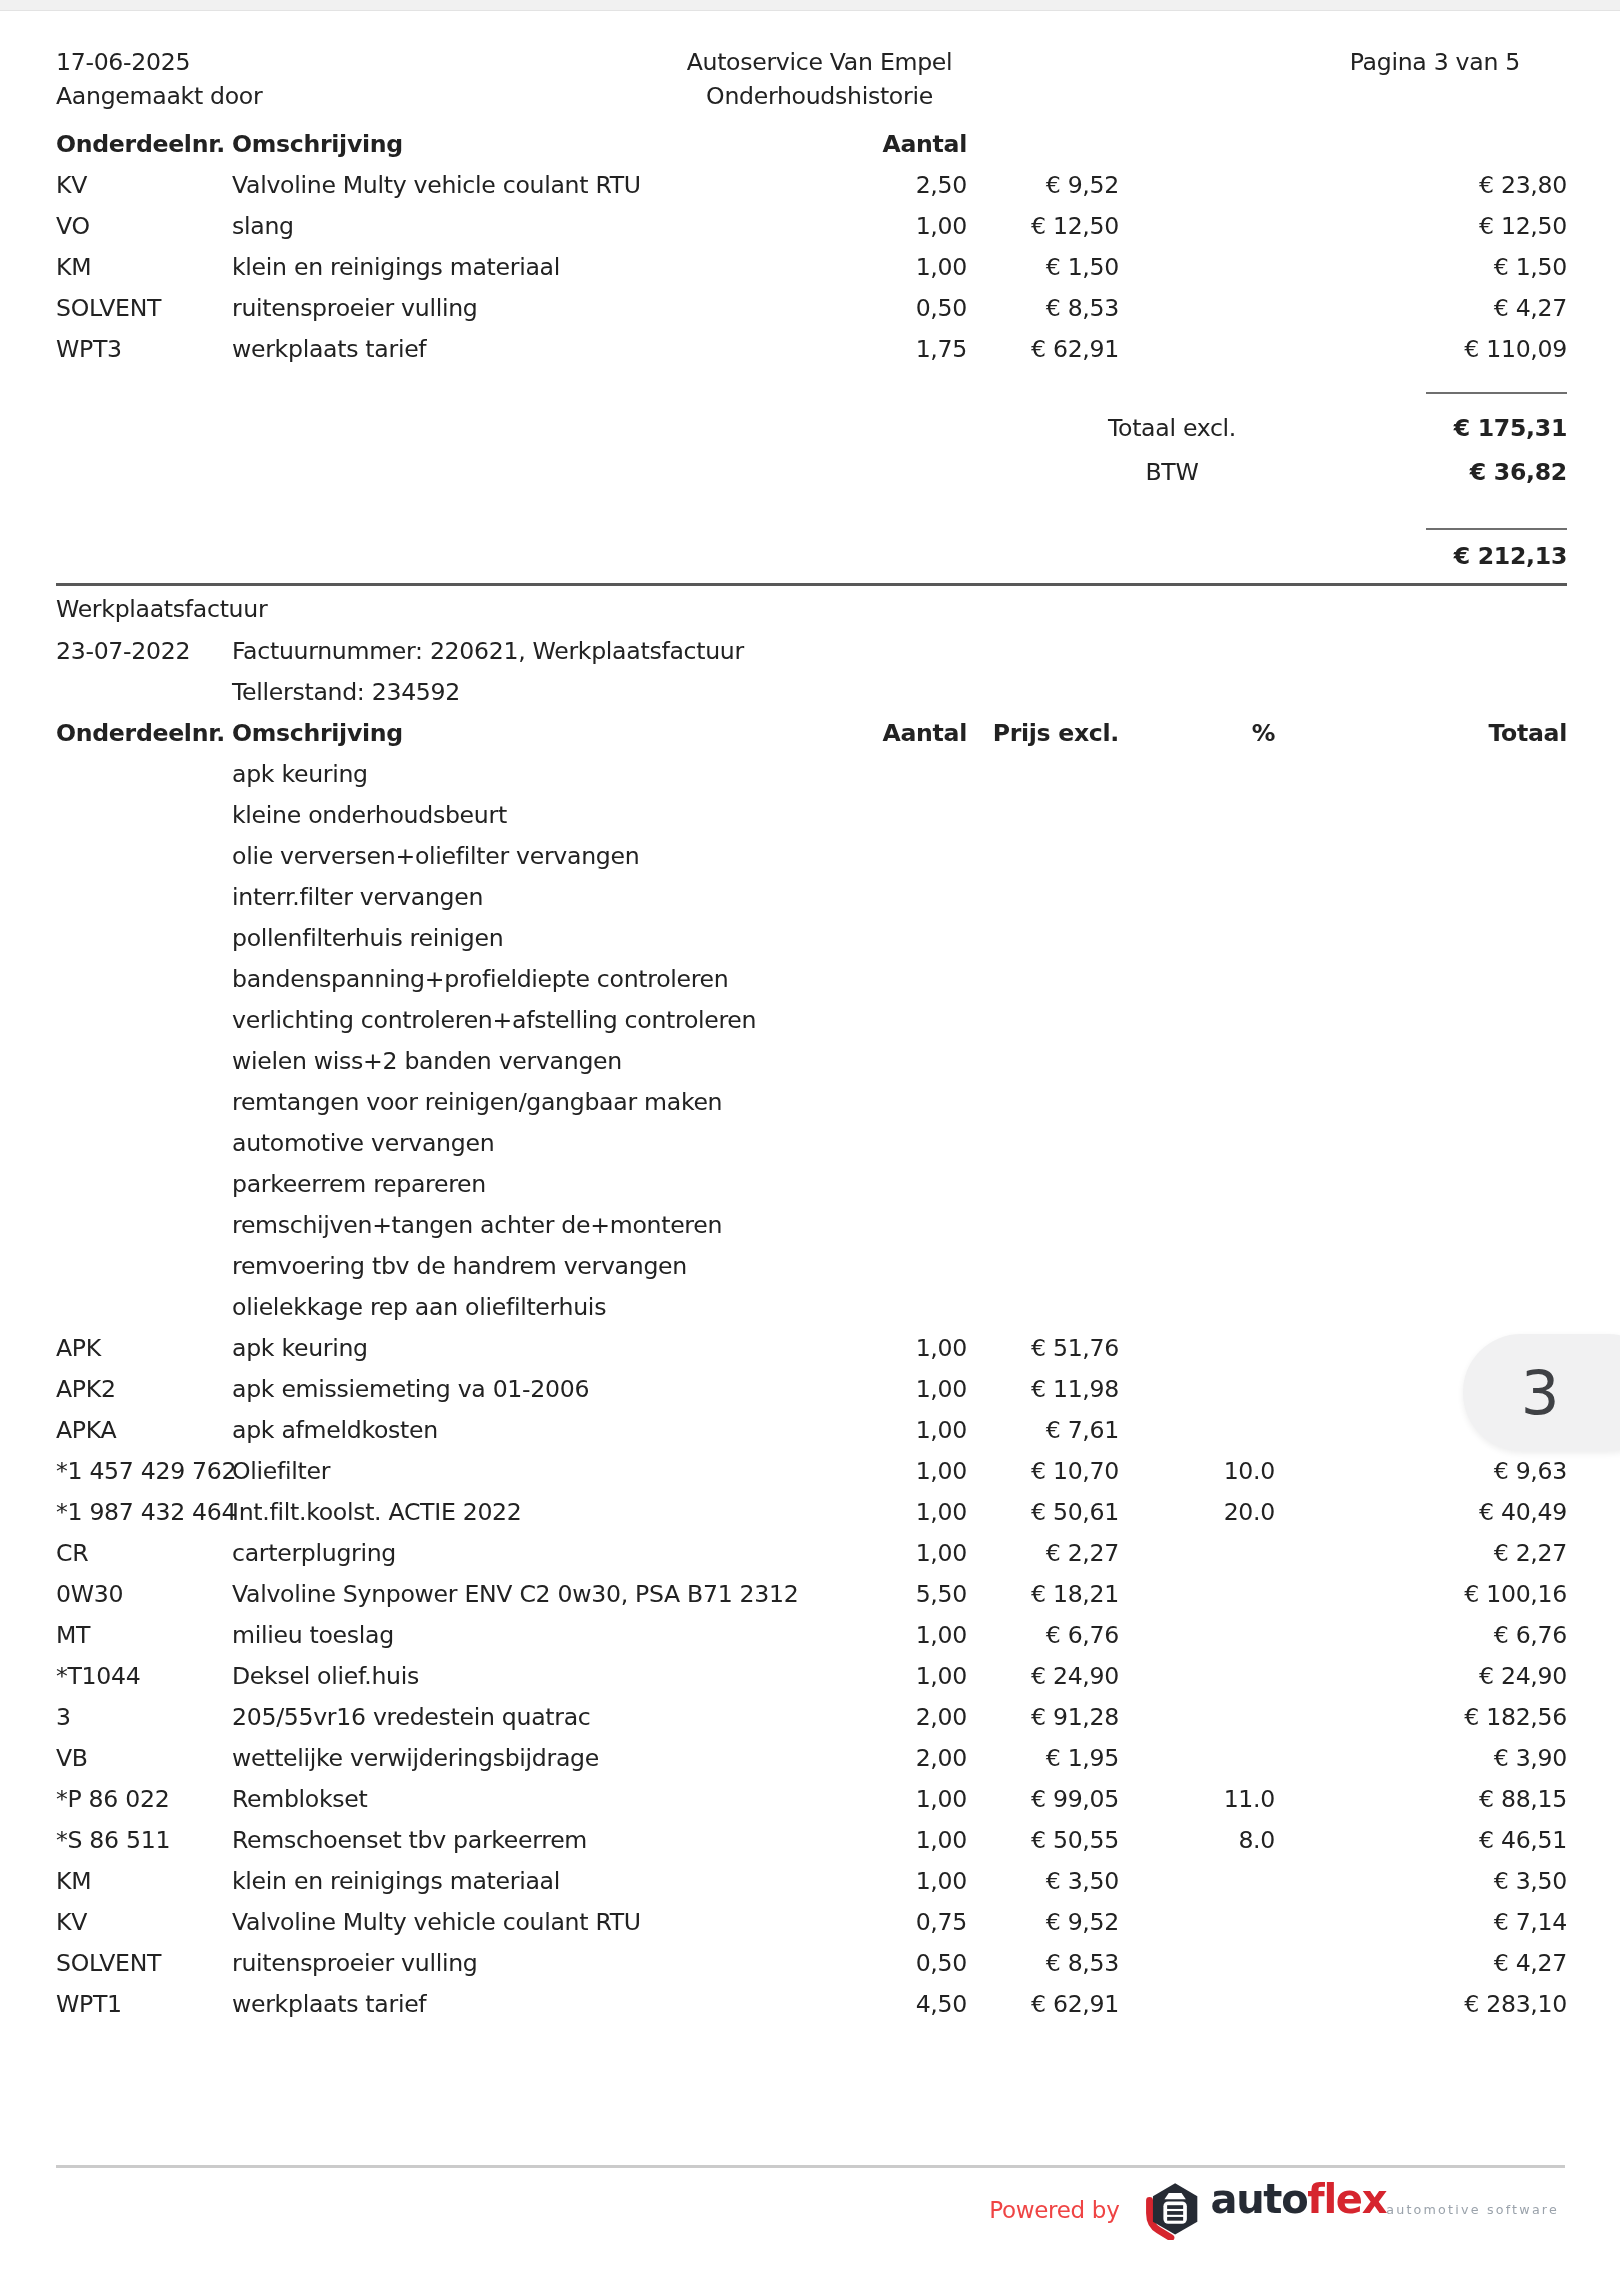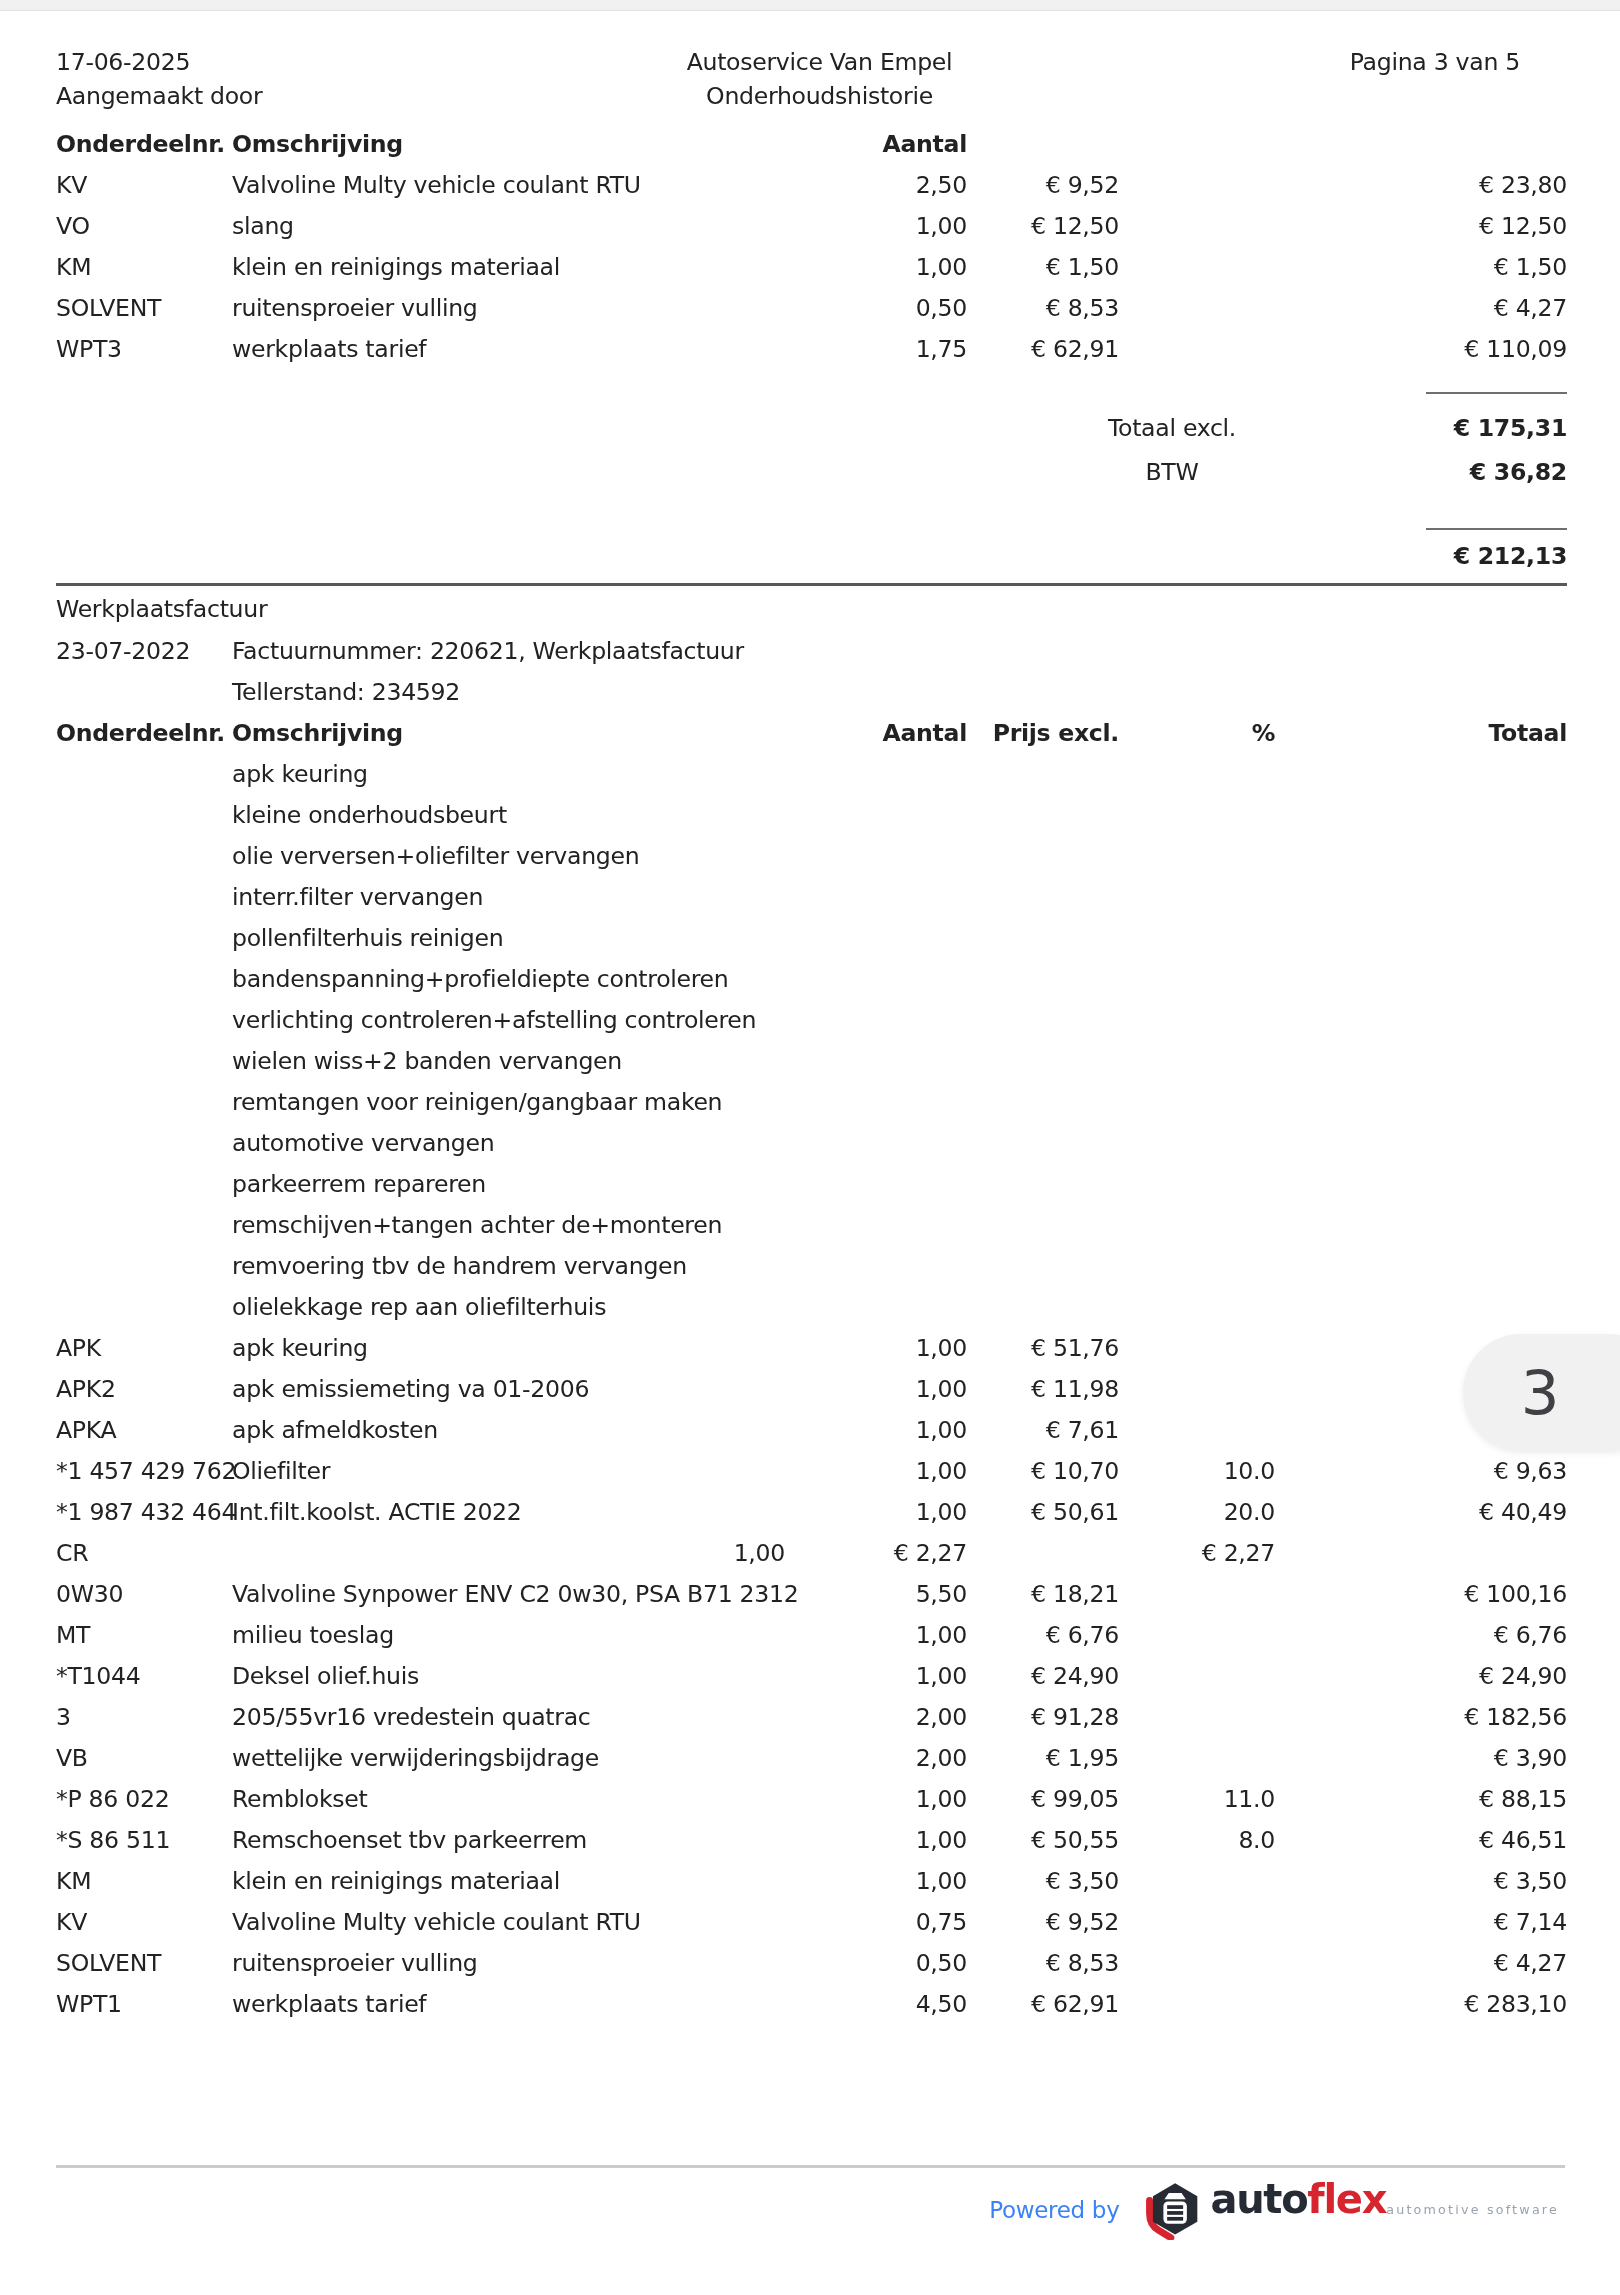--- a/index.html
+++ b/index.html
@@ -57,21 +57,21 @@
     position:absolute;left:1463px;top:1334px;width:203px;height:117px;
     border-radius:58px;background:var(--badge-bg);
     box-shadow:0 2.5px 5.9px rgba(0,0,0,0.07);
     display:flex;align-items:center;justify-content:center;
     box-sizing:border-box;padding-right:49px;
     font-size:61px;color:#3f4145;
   }
   
   .footer-rule{position:absolute;top:2165px;left:56px;width:1509px;border-top:3.4px solid var(--rule-light);}
   .footer{position:absolute;top:2180px;right:62px;display:flex;align-items:center;gap:22px;}
-  .powered{font-size:23px;color:#3b82f6;white-space:nowrap;}
+  .powered{font-size:23px;color:#ef4444;white-space:nowrap;}
   .logo{display:flex;align-items:flex-start;gap:5px;}
   .logo svg{display:block;}
   .brand{display:flex;flex-direction:row;align-items:flex-end;margin-top:1.7px;}
   .brand-word{font-size:40px;font-weight:700;letter-spacing:-1.3px;line-height:35px;white-space:nowrap;}
   .brand-word .auto{color:var(--brand-dark);}
   .brand-word .flex{color:var(--brand-red);}
   .brand-sub{font-size:12.7px;letter-spacing:2.2px;color:var(--sub-gray);margin-top:2.5px;white-space:nowrap;}
 </style>
 </head>
 <body>
@@ -334,20 +334,21 @@
         <div class="grid6 trow">
           <div class="cell">*1 987 432 464</div>
           <div class="cell">Int.filt.koolst. ACTIE 2022</div>
           <div class="cell num">1,00</div>
           <div class="cell num">€ 50,61</div>
           <div class="cell num">20.0</div>
           <div class="cell num">€ 40,49</div>
         </div>
         <div class="grid6 trow">
           <div class="cell">CR</div>
+          <div class="cell">carterplugring</div>
           <div class="cell num">1,00</div>
           <div class="cell num">€ 2,27</div>
           <div class="cell num"></div>
           <div class="cell num">€ 2,27</div>
         </div>
         <div class="grid6 trow">
           <div class="cell">0W30</div>
           <div class="cell">Valvoline Synpower ENV C2 0w30, PSA B71 2312</div>
           <div class="cell num">5,50</div>
           <div class="cell num">€ 18,21</div>

